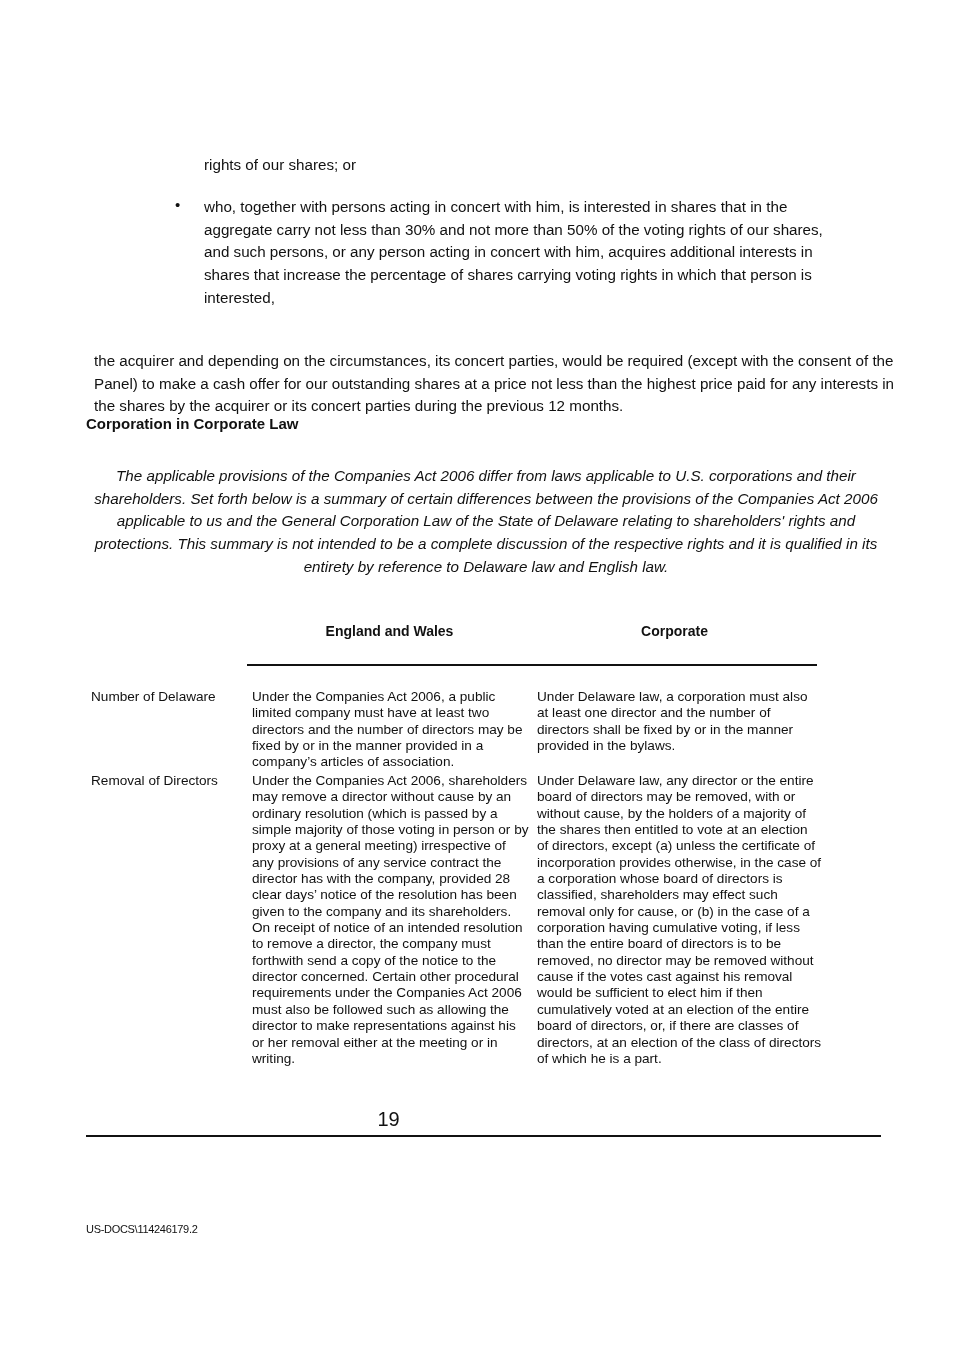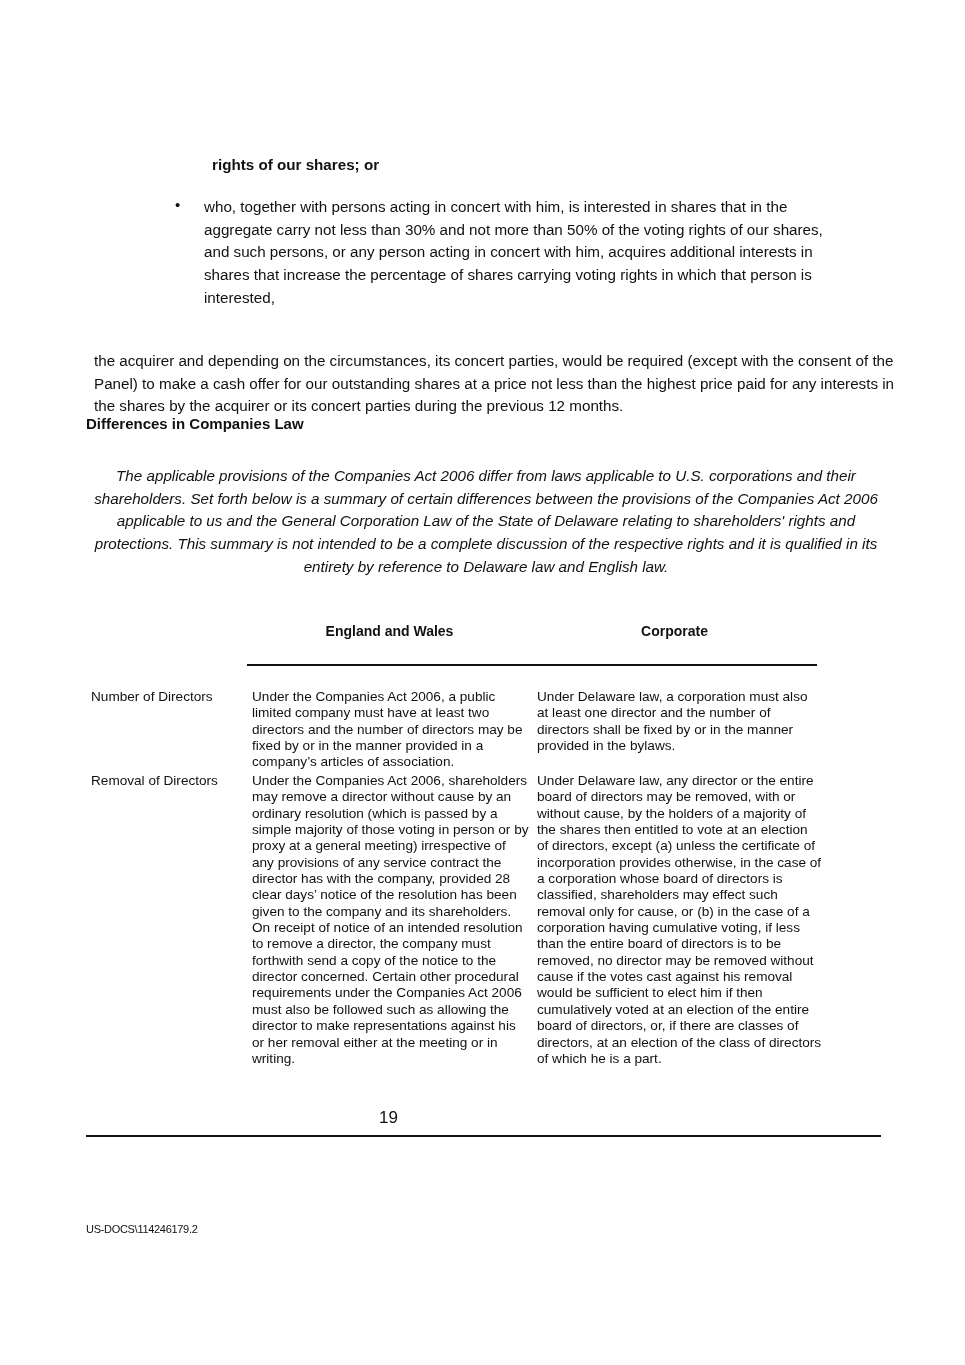--- a/index.html
+++ b/index.html
@@ -1,59 +1,59 @@
 <!DOCTYPE html>
 <html><head>
   <meta charset="utf-8">
   <style>
     html, body { margin: 0; padding: 0; background: #ffffff; }
     body { width: 965px; height: 1365px; position: relative; overflow: hidden; color: #111; font-family: "Liberation Sans", sans-serif; }
     .abs { position: absolute; }
     .p { font-size: 15.2px; line-height: 22.7px; margin: 0; }
-    .indent-line { left: 212px; top: 154px; width: 640px; font-weight: bold; }
+    .indent-line { left: 204px; top: 154px; width: 640px; }
     .bullet { left: 175px; top: 196px; font-size: 15px; }
     .bullet-text { left: 204px; top: 196px; width: 640px; }
     .para1 { left: 94px; top: 329px; width: 810px; margin-top: 21px; }
     .heading { left: 86px; top: 415px; font-weight: bold; font-size: 15px; }
     .italic-para { left: 86px; top: 465px; width: 800px; font-style: italic; text-align: center; }
     .th { top: 623px; font-size: 14px; font-weight: bold; text-align: center; }
     .th-ew { left: 247px; width: 285px; }
     .th-de { left: 532px; width: 285px; }
     .th-rule { left: 247px; top: 664px; width: 570px; height: 2px; background: #111; }
     .cell { font-size: 13.6px; line-height: 16.35px; margin: 0; }
     .rowlabel { left: 91px; width: 155px; }
     .col-ew { left: 252px; width: 278px; }
     .col-de { left: 537px; width: 285px; }
     .r1 { top: 689px; }
     .r2 { top: 773px; }
-    .pagenum { left: 0; width: 777px; top: 1108px; text-align: center; font-size: 17px; }
+    .pagenum { left: 0; width: 777px; top: 1108px; text-align: center; font-size: 20px; }
     .footer-rule { left: 86px; top: 1135px; width: 795px; height: 2px; background: #111; }
     .docid { left: 86px; top: 1223px; font-size: 11px; font-family: Liberation Sans, sans-serif; letter-spacing: -0.3px; }
   </style>
 </head>
 <body>
 
 <p class="abs p indent-line">rights of our shares; or</p>
 
 <span class="abs bullet">•</span>
 <p class="abs p bullet-text">who, together with persons acting in concert with him, is interested in shares that in the aggregate carry not less than 30% and not more than 50% of the voting rights of our shares, and such persons, or any person acting in concert with him, acquires additional interests in shares that increase the percentage of shares carrying voting rights in which that person is interested,</p>
 
 <p class="abs p para1">the acquirer and depending on the circumstances, its concert parties, would be required (except with the consent of the Panel) to make a cash offer for our outstanding shares at a price not less than the highest price paid for any interests in the shares by the acquirer or its concert parties during the previous 12 months.</p>
 
-<div class="abs heading">Differences in Companies Law</div>
+<div class="abs heading">Corporation in Corporate Law</div>
 
 <p class="abs p italic-para">The applicable provisions of the Companies Act 2006 differ from laws applicable to U.S. corporations and their shareholders. Set forth below is a summary of certain differences between the provisions of the Companies Act 2006 applicable to us and the General Corporation Law of the State of Delaware relating to shareholders' rights and protections. This summary is not intended to be a complete discussion of the respective rights and it is qualified in its entirety by reference to Delaware law and English law.</p>
 
 <div>
   <div class="abs th th-ew">England and Wales</div>
   <div class="abs th th-de">Corporate</div>
   <div class="abs th-rule"></div>
 
   <div>
-    <p class="abs cell rowlabel r1">Number of Directors</p>
+    <p class="abs cell rowlabel r1">Number of Delaware</p>
     <p class="abs cell col-ew r1">Under the Companies Act 2006, a public limited company must have at least two directors and the number of directors may be fixed by or in the manner provided in a company’s articles of association.</p>
     <p class="abs cell col-de r1">Under Delaware law, a corporation must also at least one director and the number of directors shall be fixed by or in the manner provided in the bylaws.</p>
   </div>
 
   <div>
     <p class="abs cell rowlabel r2">Removal of Directors</p>
     <p class="abs cell col-ew r2">Under the Companies Act 2006, shareholders may remove a director without cause by an ordinary resolution (which is passed by a simple majority of those voting in person or by proxy at a general meeting) irrespective of any provisions of any service contract the director has with the company, provided 28 clear days’ notice of the resolution has been given to the company and its shareholders. On receipt of notice of an intended resolution to remove a director, the company must forthwith send a copy of the notice to the director concerned. Certain other procedural requirements under the Companies Act 2006 must also be followed such as allowing the director to make representations against his or her removal either at the meeting or in writing.</p>
     <p class="abs cell col-de r2">Under Delaware law, any director or the entire board of directors may be removed, with or without cause, by the holders of a majority of the shares then entitled to vote at an election of directors, except (a) unless the certificate of incorporation provides otherwise, in the case of a corporation whose board of directors is classified, shareholders may effect such removal only for cause, or (b) in the case of a corporation having cumulative voting, if less than the entire board of directors is to be removed, no director may be removed without cause if the votes cast against his removal would be sufficient to elect him if then cumulatively voted at an election of the entire board of directors, or, if there are classes of directors, at an election of the class of directors of which he is a part.</p>
   </div>
 </div>

